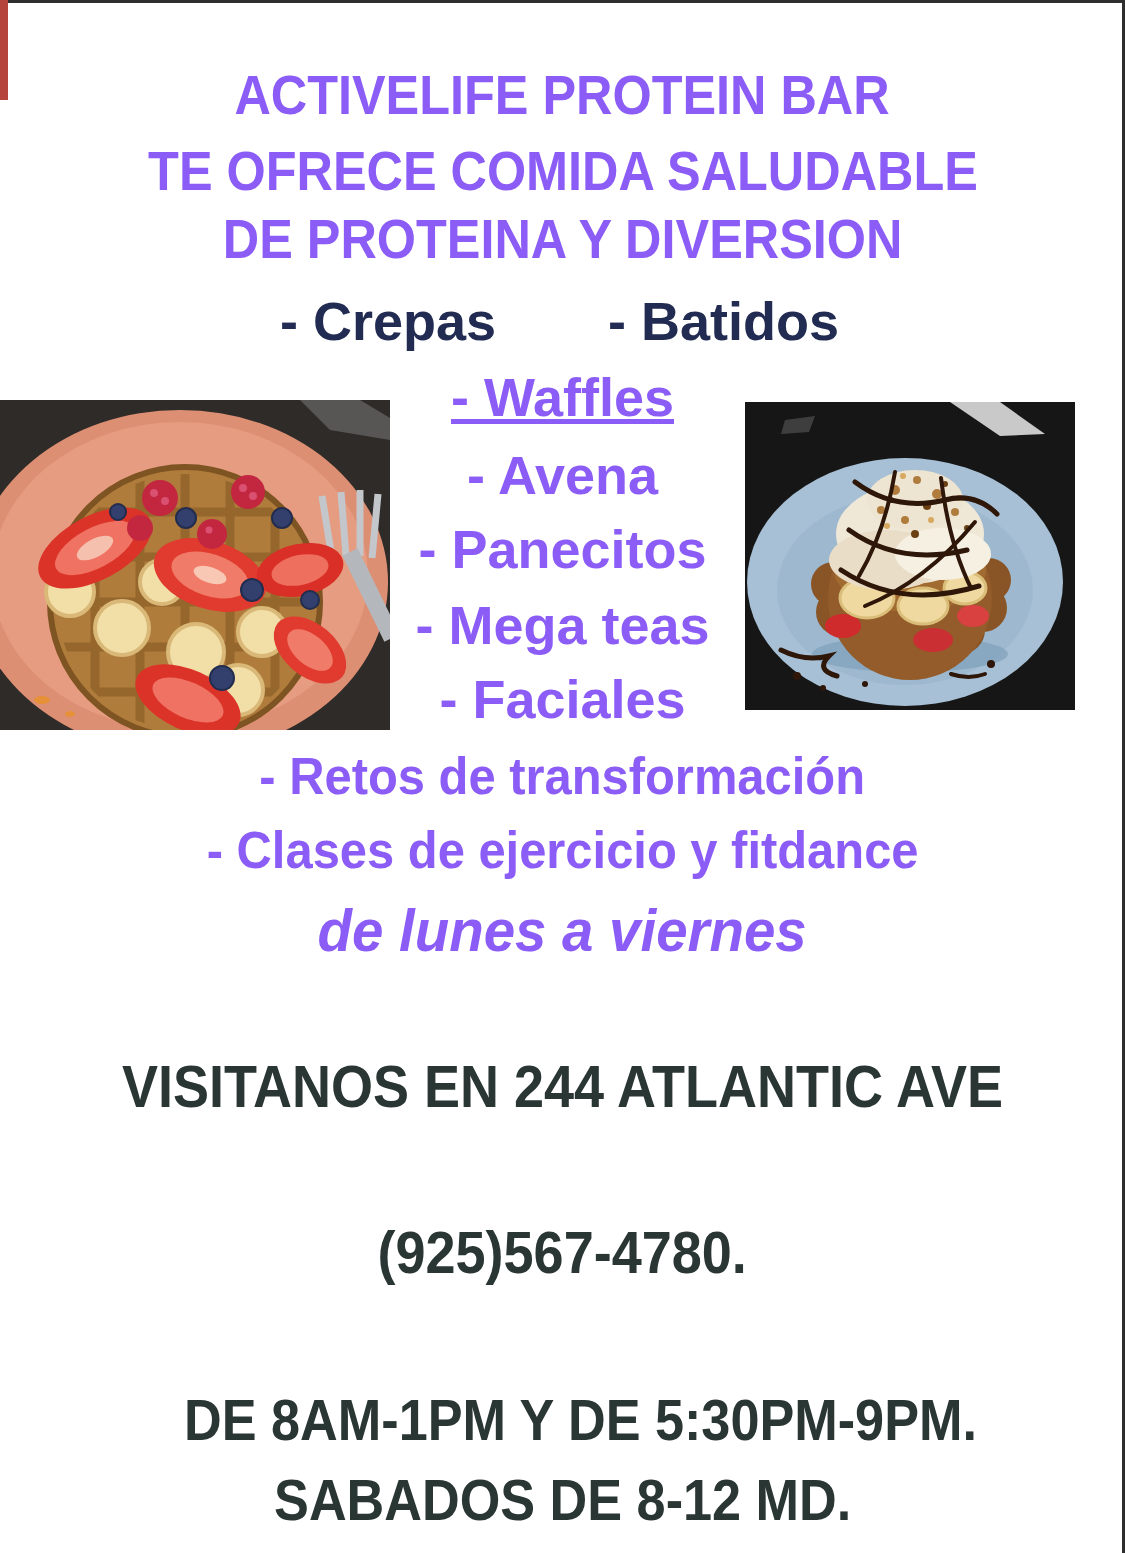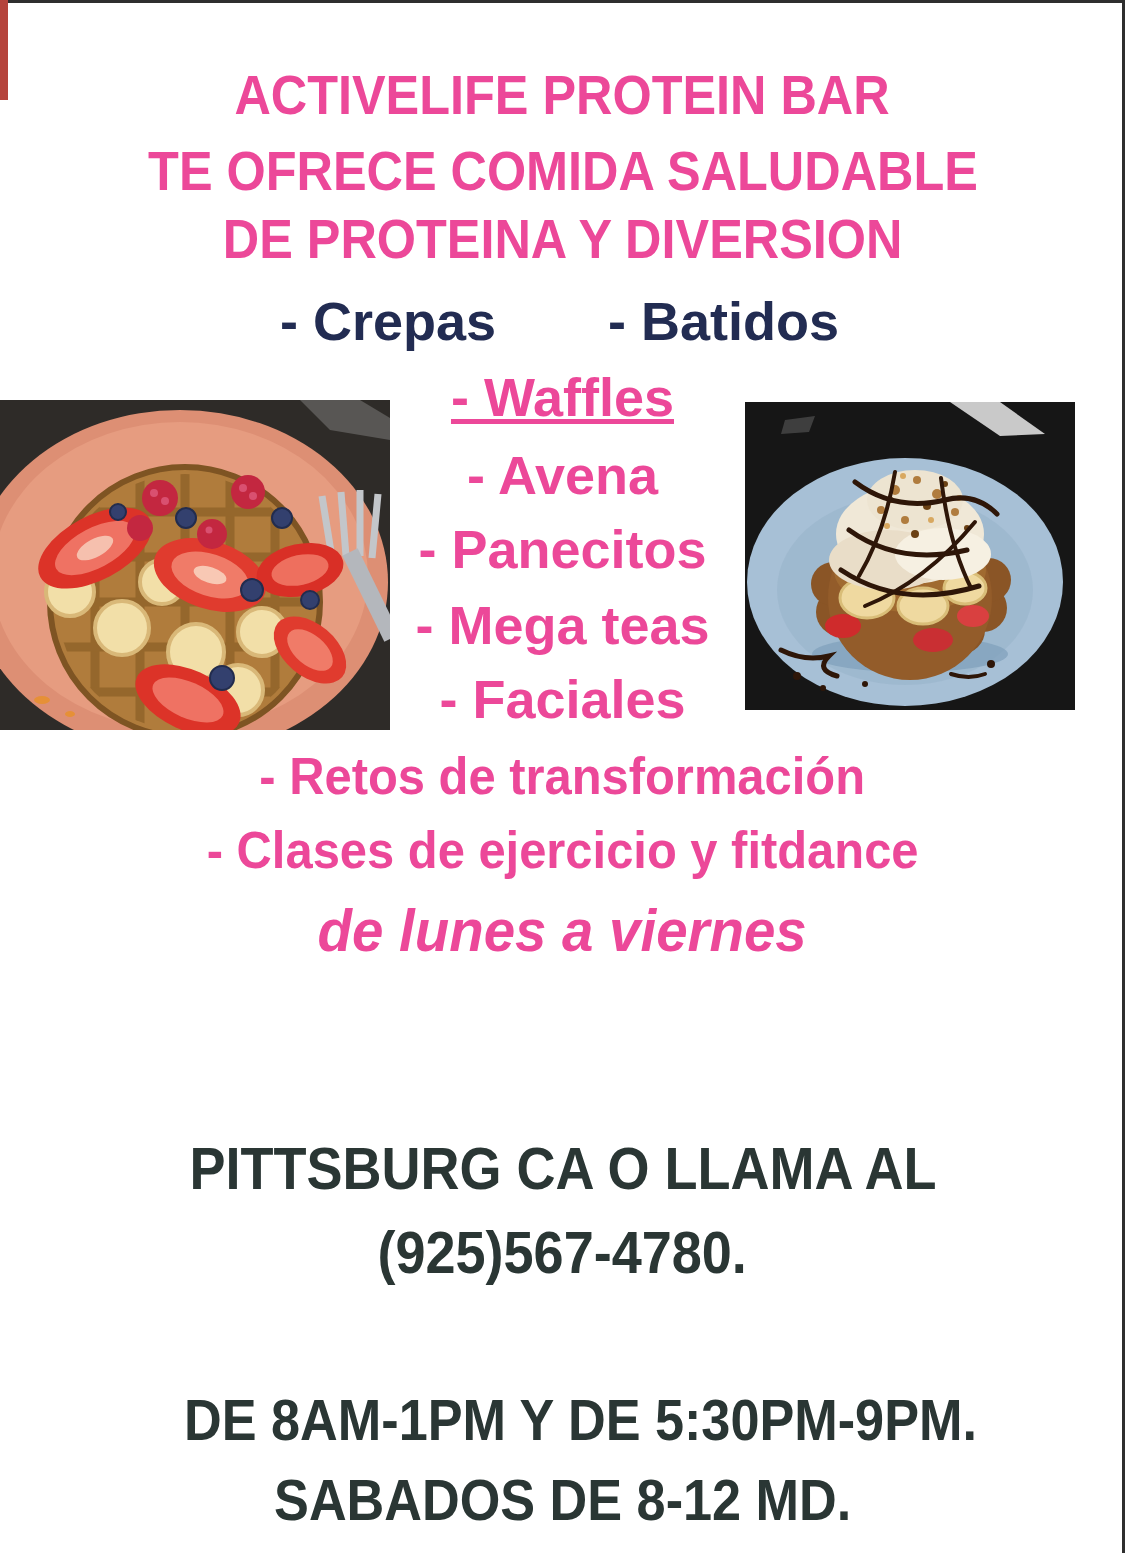--- a/index.html
+++ b/index.html
@@ -8,21 +8,21 @@
     font-family:"Liberation Sans",sans-serif;position:relative;overflow:hidden;
   }
   .canvas{position:absolute;left:0;top:0;width:1125px;height:1553px;background:#ffffff;}
   .edge-top{position:absolute;left:0;top:0;width:1125px;height:3px;background:#2e2e2e;}
   .edge-right{position:absolute;right:0;top:0;width:3px;height:1553px;background:#2e2e2e;}
   .red-streak{position:absolute;left:0;top:0;width:8px;height:100px;background:#b5443c;}
   .t-line{
     position:absolute;left:0;width:1125px;text-align:center;
     font-weight:bold;line-height:1.1;white-space:nowrap;
   }
-  .navy{color:#ec4899;}
+  .navy{color:#8b5cf6;}
   .darkslate{color:#2a3634;}
   .cond{display:inline-block;transform:scaleX(0.9);transform-origin:50% 50%;}
   .cond2{display:inline-block;transform:scaleX(0.94);transform-origin:50% 50%;}
   .pair-row{
     position:absolute;left:0;width:1119px;display:flex;justify-content:center;gap:112px;
     font-weight:bold;line-height:1.1;color:#222c52;white-space:nowrap;
   }
   .photo{position:absolute;display:block;}
   .photo svg{display:block;width:100%;height:100%;}
 </style>
@@ -47,21 +47,21 @@
   <div class="t-line navy" style="top:368px;font-size:54px;text-decoration:underline;"><span>- Waffles</span></div>
   <div class="t-line navy" style="top:446px;font-size:54px;"><span>- Avena</span></div>
   <div class="t-line navy" style="top:520px;font-size:54px;"><span>- Panecitos</span></div>
   <div class="t-line navy" style="top:596px;font-size:54px;"><span>- Mega teas</span></div>
   <div class="t-line navy" style="top:670px;font-size:54px;"><span>- Faciales</span></div>
 
   <div class="t-line navy" style="top:748px;font-size:52px;"><span class="cond2">- Retos de transformación</span></div>
   <div class="t-line navy" style="top:822px;font-size:52px;"><span class="cond2">- Clases de ejercicio y fitdance</span></div>
   <div class="t-line navy" style="top:898px;font-size:60px;font-style:italic;"><span class="cond2">de lunes a viernes</span></div>
 
-  <div class="t-line darkslate" style="top:1136px;font-size:60px;"><span class="cond">PITTSBURG CA O LLAMA AL</span></div>
+  <div class="t-line darkslate" style="top:1054px;font-size:60px;"><span class="cond">VISITANOS EN 244 ATLANTIC AVE</span></div>
   <div class="t-line darkslate" style="top:1220px;font-size:60px;"><span class="cond">(925)567-4780.</span></div>
 
   <div class="t-line darkslate" style="top:1388px;font-size:58px;padding-left:18px;"><span class="cond">DE 8AM-1PM Y DE 5:30PM-9PM.</span></div>
   <div class="t-line darkslate" style="top:1468px;font-size:58px;"><span class="cond">SABADOS DE 8-12 MD.</span></div>
 
   <figure class="photo" style="left:0;top:400px;width:390px;height:330px;margin:0;">
     <svg viewBox="0 0 390 330" xmlns="http://www.w3.org/2000/svg">
       <rect width="390" height="330" fill="#2e2b28"></rect>
       <polygon points="300,0 360,0 390,18 390,40 330,30" fill="#6b6a66" opacity="0.7"></polygon>
       <ellipse cx="180" cy="182" rx="208" ry="172" fill="#dd8f74"></ellipse>

